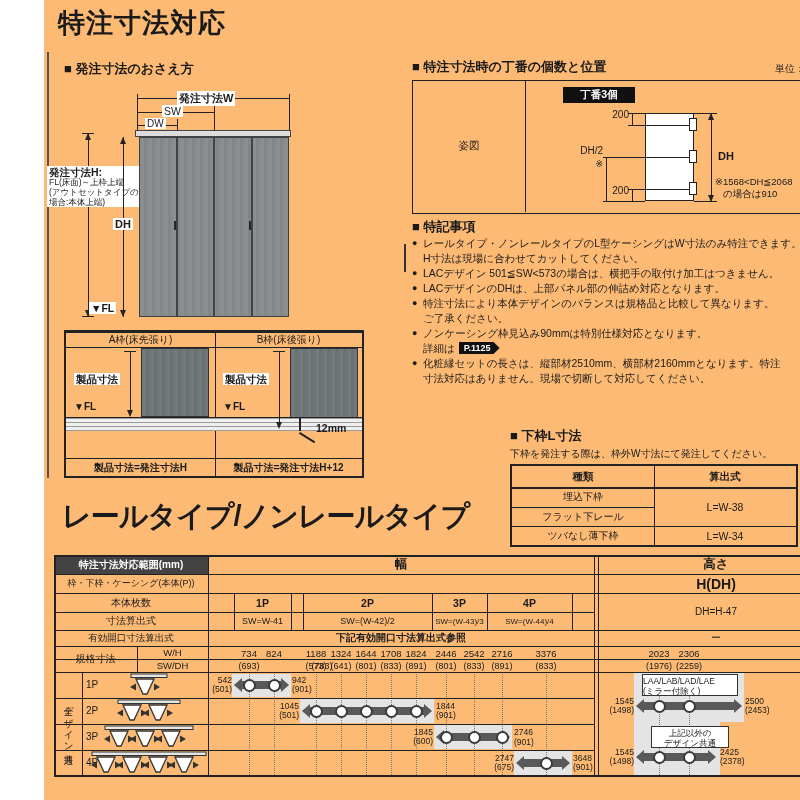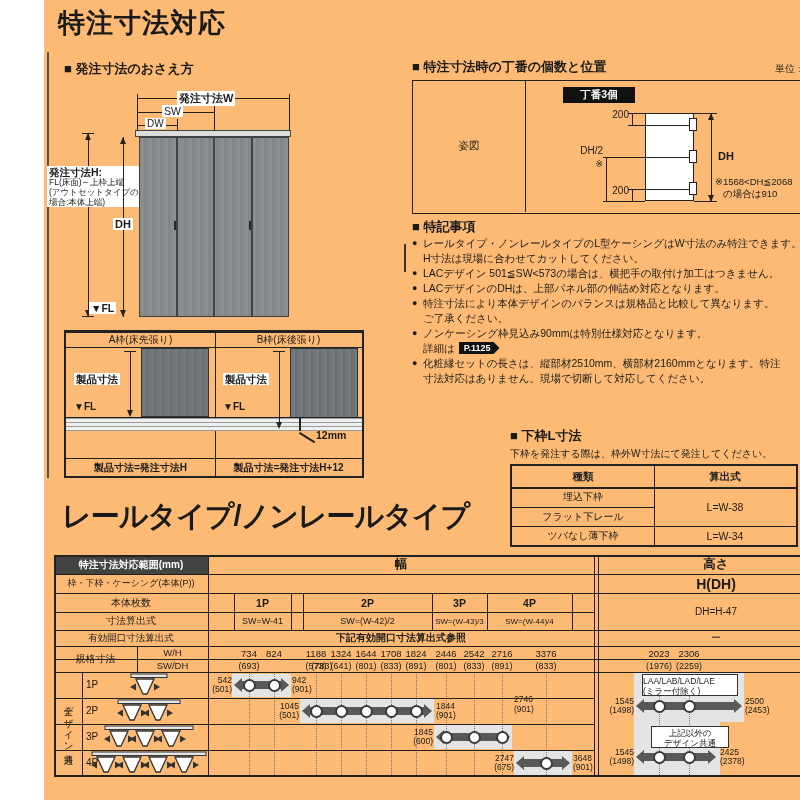--- a/index.html
+++ b/index.html
@@ -104,21 +104,21 @@
     <div class="t b" style="left:8px;top:68px;font-size:10px;">▼FL</div>
 
     <div class="hl" style="left:207px;top:18px;width:12px;height:1px;"></div>
     <div class="vl" style="left:213px;top:18px;width:1px;height:74px;"></div>
     <div class="arrow-down" style="left:210px;top:89px;"></div>
     <div class="t b wbg" style="left:157px;top:40px;font-size:10.5px;">製品寸法</div>
     <div class="t b" style="left:157px;top:68px;font-size:10px;">▼FL</div>
 
     <div class="vl" style="left:233px;top:84px;width:1.5px;height:14px;"></div>
     <div class="a" style="left:234px;top:99px;width:18px;height:1.5px;background:#222;transform:rotate(32deg);transform-origin:left top;"></div>
-    <div class="t b" style="left:250px;top:96px;font-size:10.5px;">12mm</div>
+    <div class="t b" style="left:250px;top:89px;font-size:10.5px;">12mm</div>
 
     <div class="hl" style="left:0;top:125px;width:296px;height:1px;"></div>
     <div class="cell b" style="left:0;top:125px;width:149px;height:19px;font-size:10px;">製品寸法=発注寸法H</div>
     <div class="cell b" style="left:149px;top:125px;width:147px;height:19px;font-size:10px;">製品寸法=発注寸法H+12</div>
   </div>
 
   <div class="t b" style="left:368px;top:60px;font-size:13px;">
     <span>■</span>
     <span>特注寸法時の丁番の個数と位置</span>
   </div>
@@ -387,21 +387,21 @@
       <div style="position: absolute; left: 399px; top: 733px; width: 60px; height: 8px; background: rgb(89, 89, 89);"></div>
       <div style="position: absolute; left: 392px; top: 730px; width: 0px; height: 0px; border-top: 7px solid transparent; border-bottom: 7px solid transparent; border-right: 8px solid rgb(89, 89, 89);"></div>
       <div style="position: absolute; left: 458px; top: 730px; width: 0px; height: 0px; border-top: 7px solid transparent; border-bottom: 7px solid transparent; border-left: 8px solid rgb(89, 89, 89);"></div>
       <div style="position: absolute; left: 395.5px; top: 730.5px; width: 13px; height: 13px; background: rgb(255, 255, 255); border: 2px solid rgb(58, 58, 58); border-radius: 50%; box-sizing: border-box;"></div>
       <div style="position: absolute; left: 423.5px; top: 730.5px; width: 13px; height: 13px; background: rgb(255, 255, 255); border: 2px solid rgb(58, 58, 58); border-radius: 50%; box-sizing: border-box;"></div>
       <div style="position: absolute; left: 451.5px; top: 730.5px; width: 13px; height: 13px; background: rgb(255, 255, 255); border: 2px solid rgb(58, 58, 58); border-radius: 50%; box-sizing: border-box;"></div>
       <div style="position: absolute; left: 345px; top: 727.5px; width: 44px; font-size: 8.5px; line-height: 9.5px; text-align: right;">
         <div>1845</div>
         <div>(600)</div>
       </div>
-      <div style="position: absolute; left: 470px; top: 695px; width: 44px; font-size: 8.5px; line-height: 9.5px; text-align: left;">
+      <div style="position: absolute; left: 470px; top: 728px; width: 44px; font-size: 8.5px; line-height: 9.5px; text-align: left;">
         <div>2746</div>
         <div>(901)</div>
       </div>
       <div style="position: absolute; left: 42px; top: 757px; font-size: 10px;">4P</div>
       <div style="position: absolute; left: 45px; top: 751px;"><svg width="120" height="24" viewBox="0 0 120 24">
           <rect x="3" y="1" width="114" height="3.5" fill="#e6e6e6" stroke="#333" stroke-width="1"></rect>
           <path d="M 8 6 L 15 21 L 19 21 L 26 6 Z" fill="#fff" stroke="#333" stroke-width="1.3"></path>
           <path d="M 2 14 l 6 -3.5 v 7 z" fill="#333"></path>
           <path d="M 32 14 l -6 -3.5 v 7 z" fill="#333"></path>
           <path d="M 34 6 L 41 21 L 45 21 L 52 6 Z" fill="#fff" stroke="#333" stroke-width="1.3"></path>

